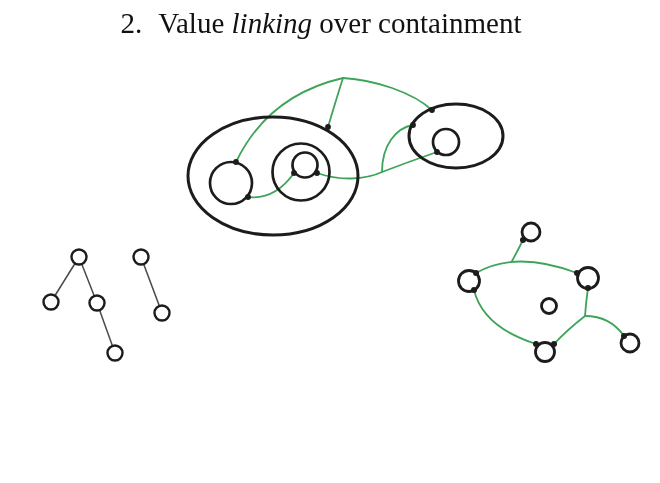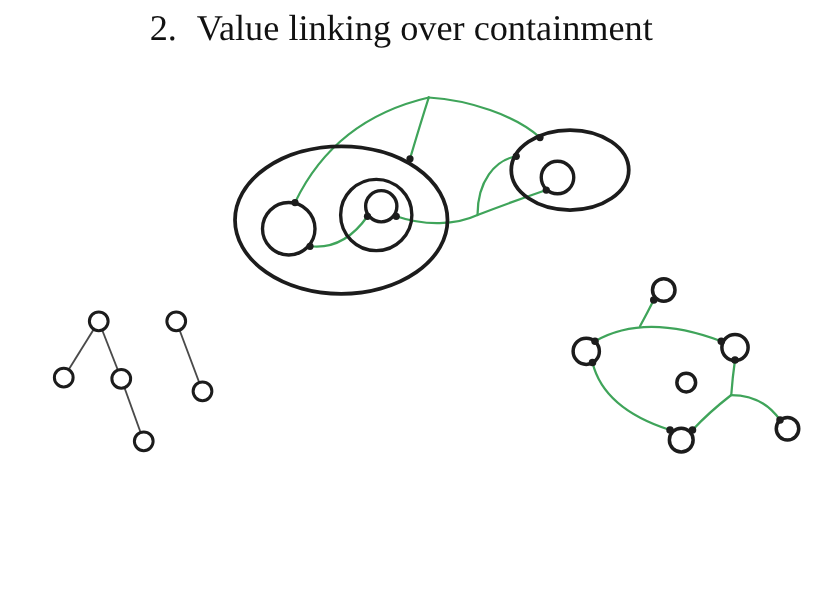--- a/index.html
+++ b/index.html
@@ -17,21 +17,21 @@
   }
   .slide-title{
     position:absolute;top:7px;left:0;right:0;
     text-align:center;
     font-size:29px;color:var(--title-color);
     transform:translateX(-9px);
     white-space:nowrap;
   }
   .slide-title .num{margin-right:0.55em;}
   .slide-title .pre{margin-right:0.25em;}
-  .slide-title .ital{margin-right:0.25em;text-align:right;}
+  .slide-title .ital{font-style:italic;margin-right:0.25em;text-align:right;}
   .diagram-svg{position:absolute;left:0;top:0;}
   .link{fill:none;stroke:var(--green);stroke-width:1.8;stroke-linecap:round;}
   .shape{fill:none;stroke:var(--black);}
   .shape.thick{stroke-width:3;}
   .shape.mid{stroke-width:2.7;}
   .node{fill:#ffffff;stroke:var(--black);stroke-width:2.8;}
   .tree-node{fill:#ffffff;stroke:var(--black);stroke-width:2.4;}
   .tree-edge{stroke:var(--tree-edge);stroke-width:1.5;}
   .dot{fill:var(--black);stroke:none;}
 </style>

